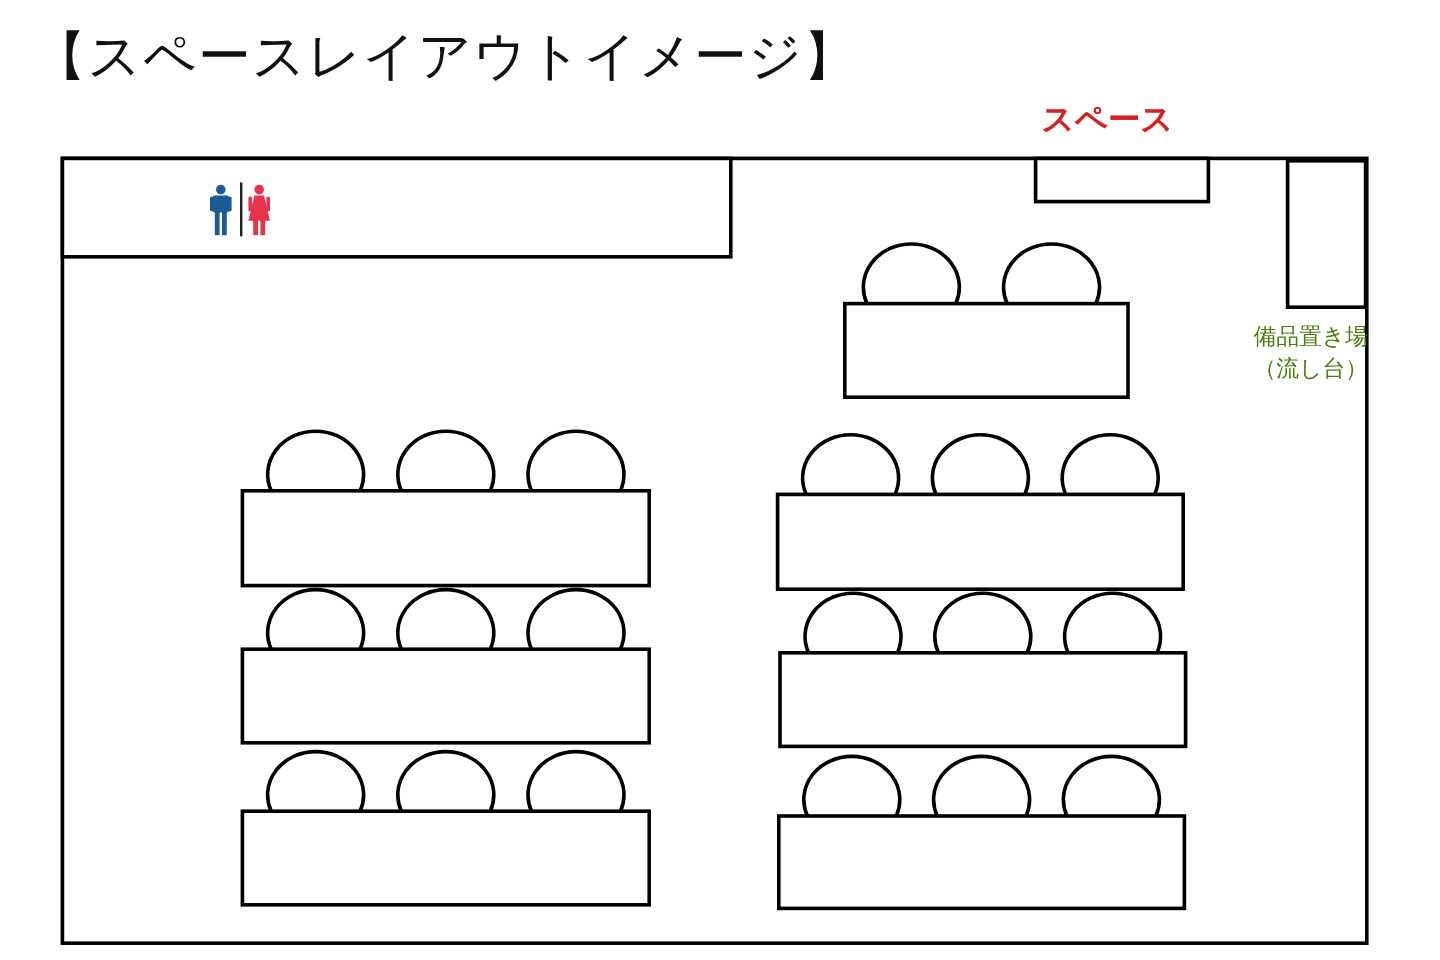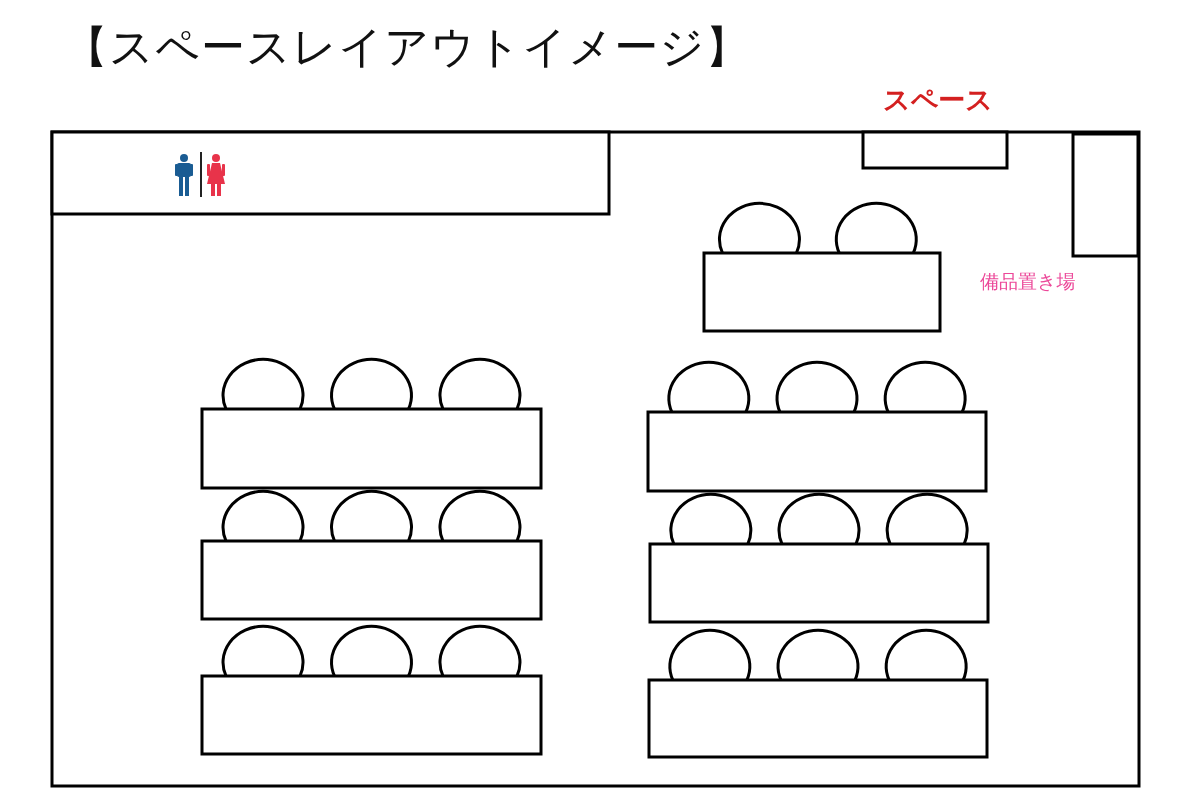--- a/index.html
+++ b/index.html
@@ -1,24 +1,24 @@
 <!DOCTYPE html>
 <html><head>
   <meta charset="utf-8">
   <style>
     html, body { margin: 0; padding: 0; background: #ffffff; }
     body { width: 1200px; height: 800px; position: relative; overflow: hidden;
            font-family: "DejaVu Sans", sans-serif; }
     .title { position: absolute; left: 28px; top: 18px; font-size: 44px; color: #111;
-             letter-spacing: 1px; white-space: nowrap; font-family: "DejaVu Sans", sans-serif; margin-left: 36px; }
+             letter-spacing: 1px; white-space: nowrap; font-family: "DejaVu Sans", sans-serif; }
     svg.plan { position: absolute; left: 0; top: 0; }
     .lbl { position: absolute; font-family: "DejaVu Sans", sans-serif; white-space: nowrap; }
-    .entrance { left: 868px; top: 84px; width: 140px; text-align: center; color: #d42020;
+    .entrance { left: 868px; top: 84px; width: 140px; color: #d42020;
                 font-weight: bold; font-size: 27px; line-height: 32px; }
-    .storage { left: 980px; top: 268px; width: 160px; text-align: left; color: #ec4899;
+    .storage { left: 980px; top: 268px; width: 160px; text-align: right; color: #4d7c0f;
                font-size: 19px; line-height: 26px; }
   </style>
 </head>
 <body>
 
 <div class="title">【スペースレイアウトイメージ】</div>
 
 <svg class="plan" id="plan" width="1200" height="800" viewBox="0 0 1200 800" xmlns="http://www.w3.org/2000/svg">
 
   <rect x="52" y="132" width="1087" height="654" fill="none" stroke="#000" stroke-width="3"></rect>
@@ -93,13 +93,14 @@
       </g>
     </g>
 </svg>
 
 <div class="lbl entrance">
   <div>スペース</div>
 </div>
 
 <div class="lbl storage">
   <div>備品置き場</div>
+  <div>（流し台）</div>
 </div>
 
 </body></html>

